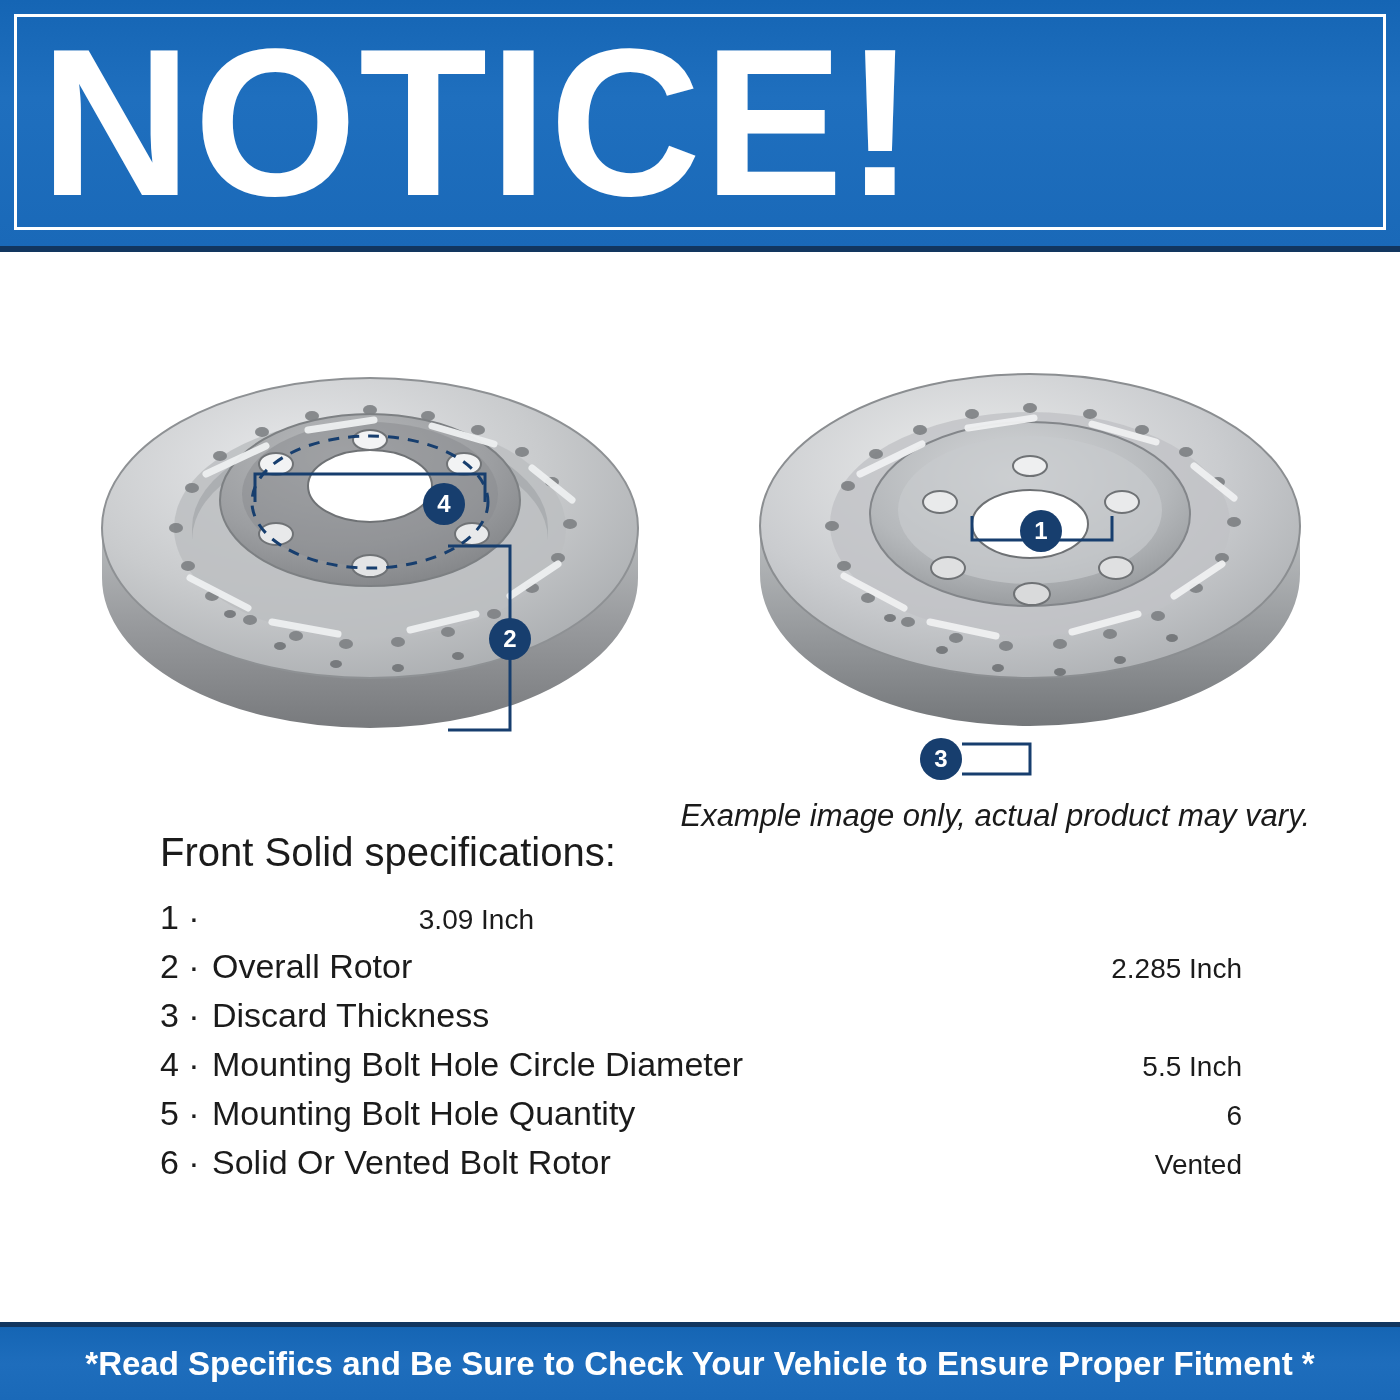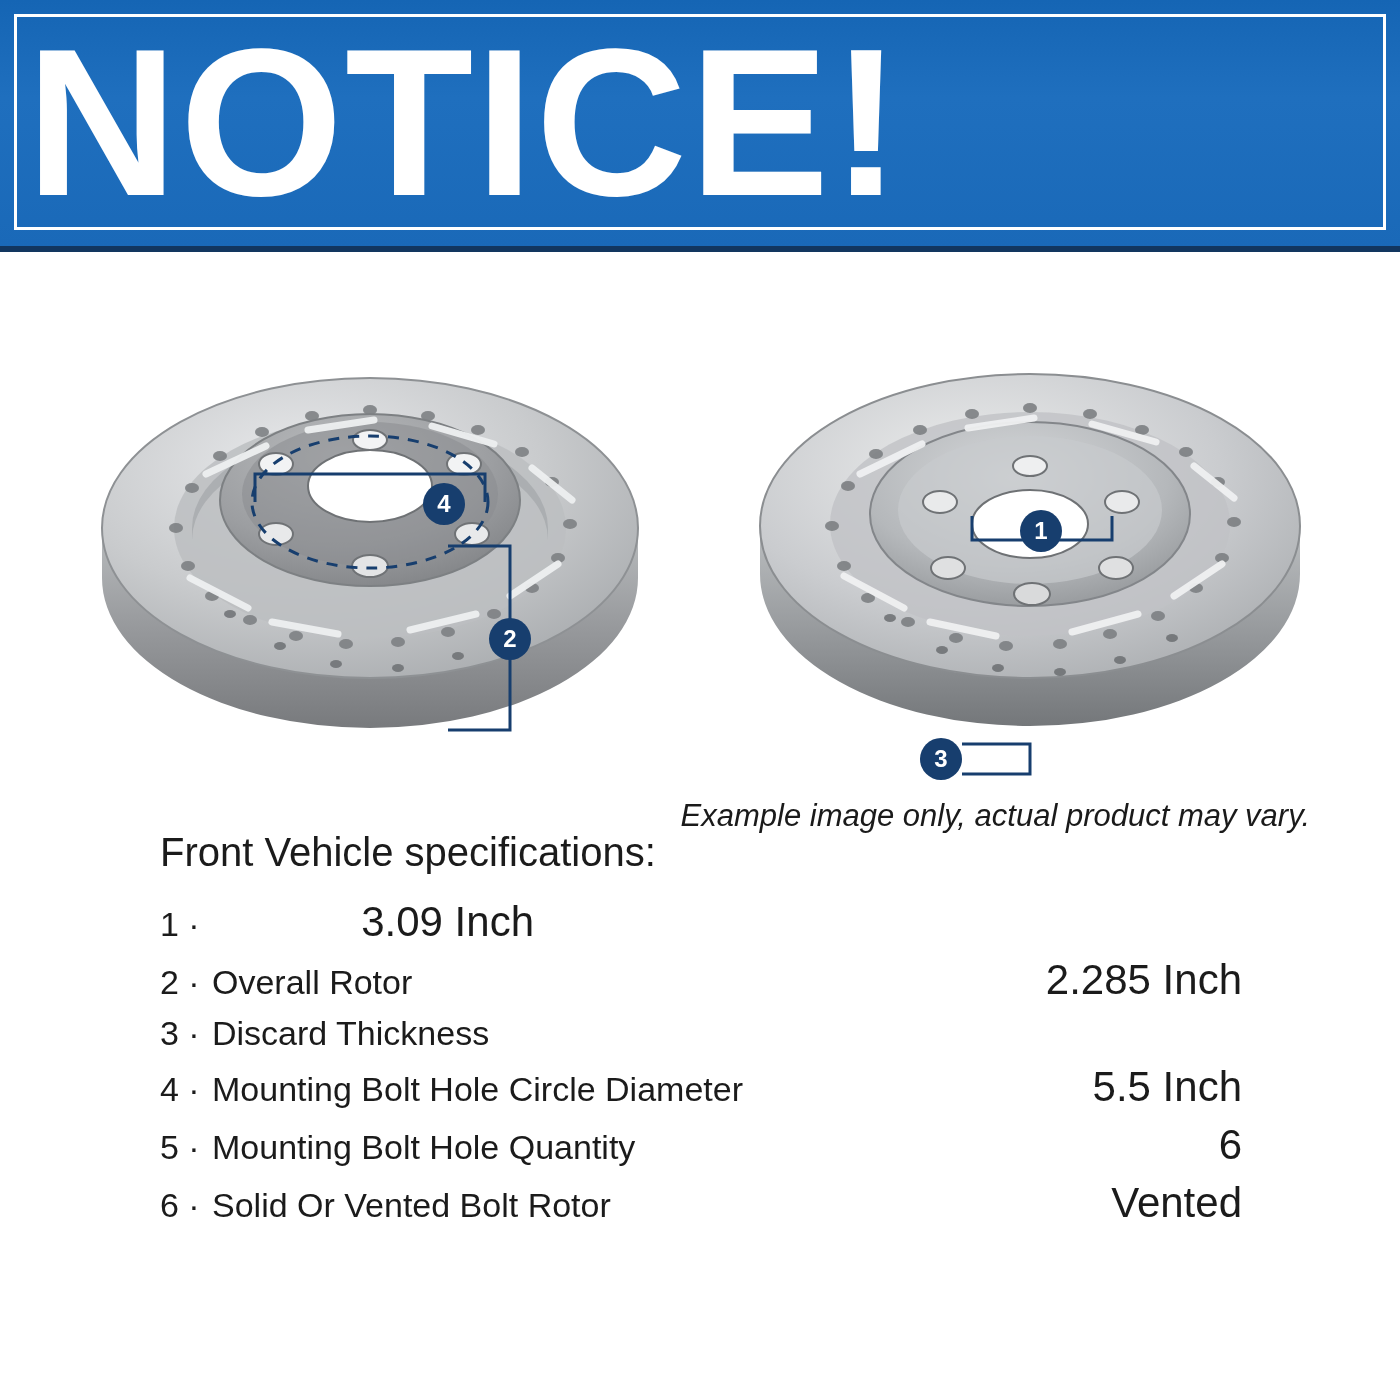--- a/index.html
+++ b/index.html
@@ -34,21 +34,21 @@
   .notice-banner .inner-border {
     position: absolute;
     left: 14px; top: 14px;
     width: 1372px; height: 216px;
     border: 3px solid #ffffff;
     box-sizing: border-box;
   }
   .notice-text {
     position: relative;
     z-index: 2;
-    margin-left: 26px;
+    margin-left: 40px;
     color: #ffffff;
     font-size: 210px;
     line-height: 200px;
     font-weight: bold;
     letter-spacing: 2px;
     white-space: nowrap;
     font-family: "Liberation Sans", sans-serif;
   }
 
   
@@ -118,21 +118,21 @@
     text-align: left;
   }
   .spec-label {
     flex: 1;
     font-size: 34px;
     color: #1b1b1b;
   }
   .spec-value {
     width: 330px;
     text-align: right;
-    font-size: 42px;
+    font-size: 28px;
     color: #1b1b1b;
     padding-right: 8px;
   }
 
   
   .footer {
     position: absolute;
     left: 0;
     bottom: 0;
     width: 1400px;
@@ -342,21 +342,21 @@
         <path d="M222 456 L290 456 L290 486 L222 486" fill="none" stroke="#173e6e" stroke-width="3"></path>
       </svg>
       <div class="callout" style="left:280px; top:222px;">1</div>
       <div class="callout" style="left:180px; top:450px;">3</div>
     </div>
 
     <div class="example-note">Example image only, actual product may vary.</div>
   </div>
 
   <div class="spec-block">
-    <div class="spec-title">Front Vehicle specifications:</div>
+    <div class="spec-title">Front Solid specifications:</div>
 
     <div class="spec-row">
       <span class="spec-num">1 ·</span>
       <span class="spec-value">3.09 Inch</span>
     </div>
     <div class="spec-row">
       <span class="spec-num">2 ·</span>
       <span class="spec-label">Overall Rotor</span>
       <span class="spec-value">2.285 Inch</span>
     </div>
@@ -374,14 +374,17 @@
       <span class="spec-label">Mounting Bolt Hole Quantity</span>
       <span class="spec-value">6</span>
     </div>
     <div class="spec-row">
       <span class="spec-num">6 ·</span>
       <span class="spec-label">Solid Or Vented Bolt Rotor</span>
       <span class="spec-value">Vented</span>
     </div>
   </div>
 
+  <div class="footer">
+    <div class="footer-text">*Read Specifics and Be Sure to Check Your Vehicle to Ensure Proper Fitment *</div>
+  </div>
 
 </div>
 
 </body></html>

